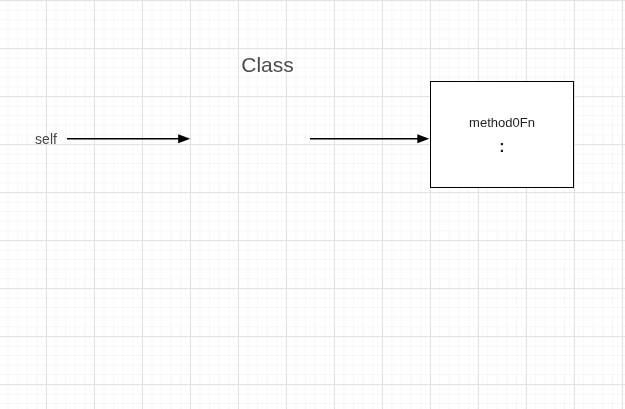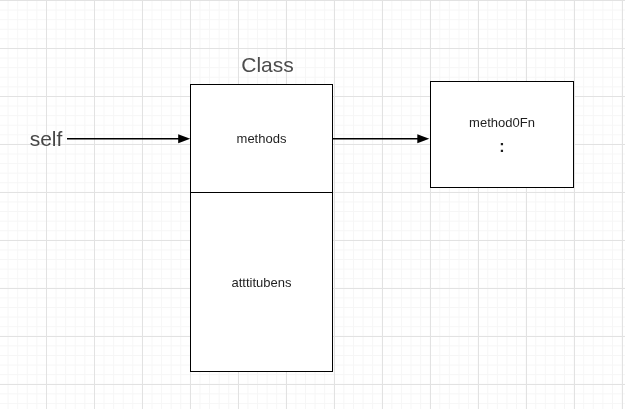--- a/index.html
+++ b/index.html
@@ -35,21 +35,21 @@
   }
   .class-title { left: 190px; top: 52px; width: 155px; }
   .interface-title { left: 430px; top: 52px; width: 144px; }
 
   .self-label {
     position: absolute;
     left: 25px;
     top: 126px;
     width: 42px;
     text-align: center;
-    font-size: 21px;
+    font-size: 14px;
     line-height: 26px;
     color: #474747;
     white-space: nowrap;
   }
 
   .class-node {
     position: absolute;
     left: 190px;
     top: 84px;
     width: 143px;
@@ -122,27 +122,19 @@
     </g>
     <g>
       <line x1="310" y1="138.8" x2="418.5" y2="138.8" stroke="#000000" stroke-width="1.4"></line>
       <polygon points="429.3,138.8 417.3,134.3 417.3,143.3" fill="#000000"></polygon>
     </g>
   </svg>
 
   <div class="self-label">self</div>
   <div class="node-title class-title">Class</div>
 
-  <div class="class-node">
-    <div class="class-section class-section-methods">
-      <span>methods</span>
-    </div>
-    <div class="class-section class-section-attributes">
-      <span>atttitubens</span>
-    </div>
-  </div>
 
   <div class="interface-node">
     <div class="iface-line">method0Fn</div>
     <div class="iface-line dots">:</div>
   </div>
 
 </div>
 
 </body></html>

